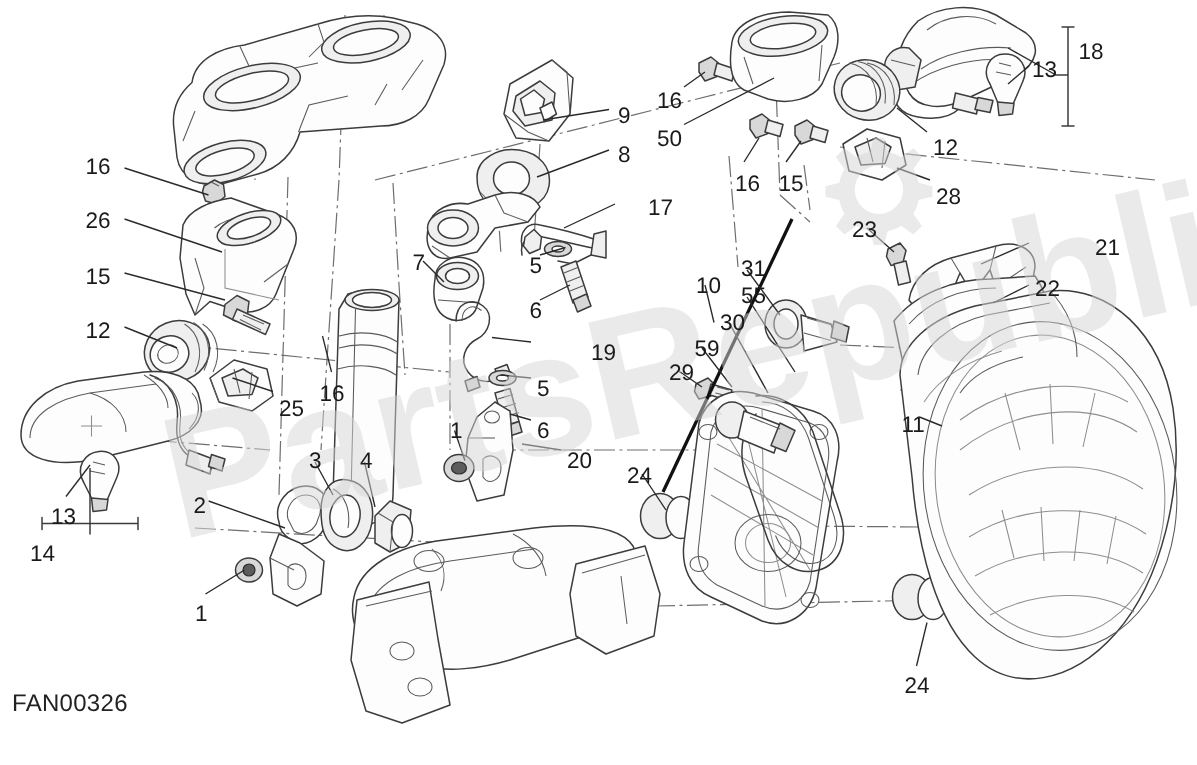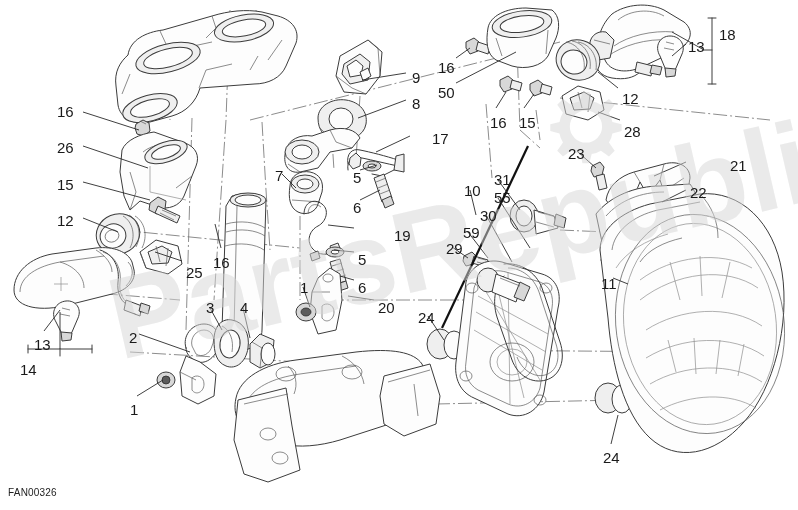--- a/index.html
+++ b/index.html
@@ -15,23 +15,23 @@
     position:absolute;
     font-family:"Liberation Sans",sans-serif;
     font-size:15px;
     color:#1a1a1a;
     line-height:1;
     white-space:nowrap;
     letter-spacing:0px;
   }
   #caption{
     position:absolute;
-    left:8px;top:487px;
+    left:8px;top:461px;
     font-family:"Liberation Sans",sans-serif;
-    font-size:10px;
+    font-size:16px;
     color:#222;
     letter-spacing:.2px;
   }
   #watermark{
     position:absolute;
     left:0;top:0;width:798px;height:510px;
     pointer-events:none;
   }
 </style>
 </head>

